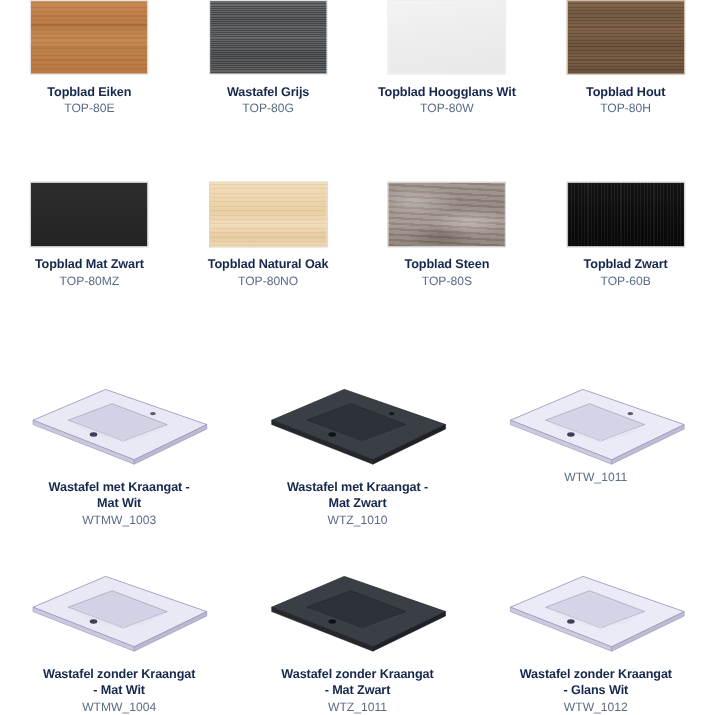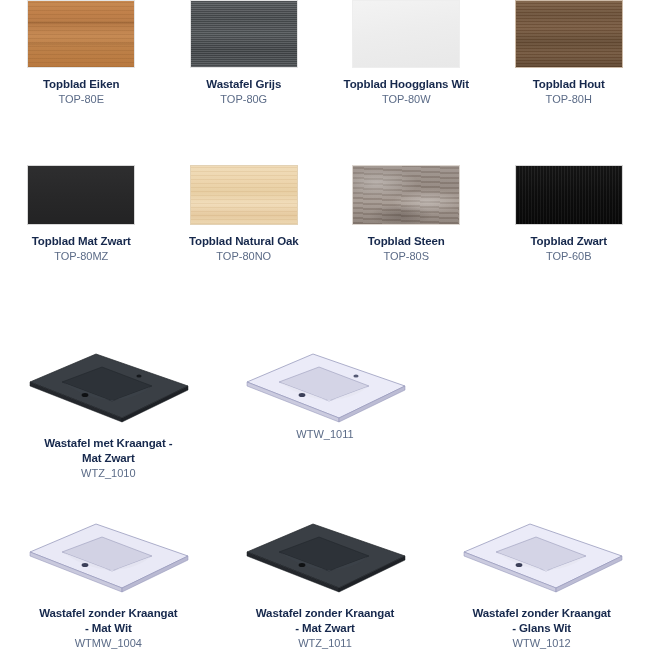--- a/index.html
+++ b/index.html
@@ -150,20 +150,33 @@
     </div>
     <div class="cell">
       <div class="swatch swatch-2 tex-zwart"></div>
       <div class="title">Topblad Zwart</div>
       <div class="sku">TOP-60B</div>
     </div>
   </div>
 
   <div class="row row-basin" style="margin-top:18px;">
 
+    <div class="cell">
+      <svg class="basin-art" viewBox="0 0 180 78">
+        <polygon points="12,34 78,6 170,38 104,70" fill="#e9e9f6" stroke="#8d8fb4" stroke-width="0.7"></polygon>
+        <polygon points="12,34 12,38 104,74 104,70" fill="#c9c9dd" stroke="#8d8fb4" stroke-width="0.5"></polygon>
+        <polygon points="104,70 104,74 170,42 170,38" fill="#b9b9d2" stroke="#8d8fb4" stroke-width="0.5"></polygon>
+        <polygon points="44,34 84,19 134,38 94,53" fill="#d2d2e4" stroke="#9a9cbb" stroke-width="0.6"></polygon>
+        <path d="M46,35 Q70,52 96,52 Q120,50 132,39 L94,53 Z" fill="#e3e3f0" opacity="0.85"></path>
+        <ellipse cx="121" cy="28" rx="2.6" ry="1.5" fill="#555a75"></ellipse>
+        <ellipse cx="67" cy="47" rx="3.4" ry="2" fill="#3b3f58"></ellipse>
+      </svg>
+      <div class="title title-basin">Wastafel met Kraangat - Mat Wit</div>
+      <div class="sku">WTMW_1003</div>
+    </div>
 
     <div class="cell">
       <svg class="basin-art" viewBox="0 0 180 78">
         <polygon points="12,34 78,6 170,38 104,70" fill="#3a3f45" stroke="#23262b" stroke-width="0.7"></polygon>
         <polygon points="12,34 12,38 104,74 104,70" fill="#24272c" stroke="#1b1e22" stroke-width="0.5"></polygon>
         <polygon points="104,70 104,74 170,42 170,38" fill="#1e2126" stroke="#1b1e22" stroke-width="0.5"></polygon>
         <polygon points="44,34 84,19 134,38 94,53" fill="#2d3238" stroke="#22262b" stroke-width="0.6"></polygon>
         <path d="M46,35 Q70,52 96,52 Q120,50 132,39 L94,53 Z" fill="#3c4148" opacity="0.9"></path>
         <ellipse cx="121" cy="28" rx="2.6" ry="1.5" fill="#15181c"></ellipse>
         <ellipse cx="67" cy="47" rx="3.4" ry="2" fill="#0f1113"></ellipse>

